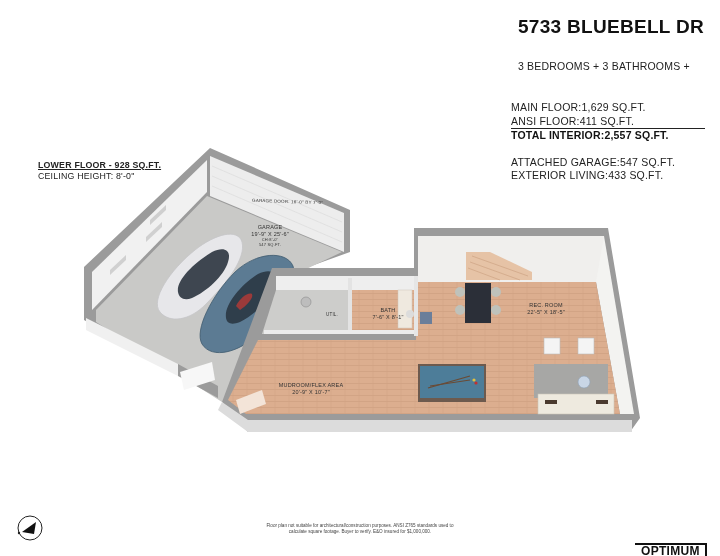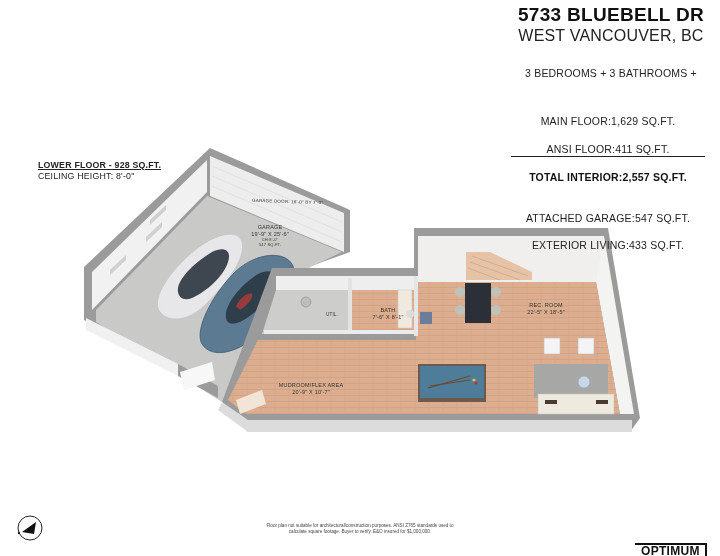--- a/index.html
+++ b/index.html
@@ -1,22 +1,22 @@
 <!DOCTYPE html>
 <html><head>
 <meta charset="utf-8">
 <style>
   html, body { margin:0; padding:0; background:#ffffff; }
   body { width:720px; height:556px; position:relative; overflow:hidden; font-family:"Liberation Sans", "DejaVu Sans", sans-serif; color:#1a1a1a; }
-  .header { position:absolute; right:16px; top:4px; text-align:center; }
+  .header { position:absolute; right:16px; top:16px; text-align:left; }
   .addr { font-size:19px; font-weight:bold; letter-spacing:0.3px; line-height:22px; color:#111; }
   .city { font-size:16px; line-height:19px; color:#222; letter-spacing:0.2px; }
   .rooms { margin-top:22px; font-size:10.5px; line-height:13px; color:#222; letter-spacing:0.2px; }
   .stats { position:absolute; left:511px; top:101px; width:194px; font-size:10.5px; color:#222; letter-spacing:0.2px; }
-  .row { display:flex; justify-content:center; line-height:13.5px;margin-top:14px; }
+  .row { display:flex; justify-content:flex-start; line-height:13.5px; }
   .row.under { border-bottom:1px solid #222; }
   .row.bold { font-weight:bold; color:#111; }
   .gap { height:13px; }
   .floor-label { position:absolute; left:38px; top:160px; font-size:8.8px; line-height:11px; color:#222; letter-spacing:0.2px; }
   .floor-label .t { font-weight:bold; text-decoration:underline; }
   .plan { position:absolute; left:0; top:0; }
   .rlabel { position:absolute; font-size:5.5px; line-height:6.5px; text-align:center; color:#333; letter-spacing:0.2px; }
   .disclaimer { position:absolute; left:255px; top:523px; width:210px; text-align:center; font-size:4.6px; line-height:6px; color:#444; }
   .logo { position:absolute; left:635px; top:519px; width:72px; }
   .logo .brand { font-size:12px; font-weight:bold; color:#111; border-top:2px solid #111; border-right:2px solid #111; padding:0 2px 0 6px; line-height:13px; letter-spacing:0.3px;margin-top:24px; }
@@ -133,21 +133,20 @@
     <circle cx="584" cy="382" r="6" fill="#c9d6e6" stroke="#8fa2b8" stroke-width="0.6"></circle>
 
     <polygon points="236,400 262,390 266,404 240,414" fill="#f3e4d8"></polygon>
 
     <polygon points="222,402 248,420 632,420 632,432 248,432 218,410" fill="#dcdcdc"></polygon>
   </g>
 </svg>
 
 <div class="header">
   <div class="addr">5733 BLUEBELL DR</div>
-  <div class="city">WEST VANCOUVER, BC</div>
   <div class="rooms">
     <div>3 BEDROOMS + 3 BATHROOMS +</div>
   </div>
 </div>
 
 <div class="stats">
   <div class="row">
     <span>MAIN FLOOR:</span>
     <span>1,629 SQ.FT.</span>
   </div>

